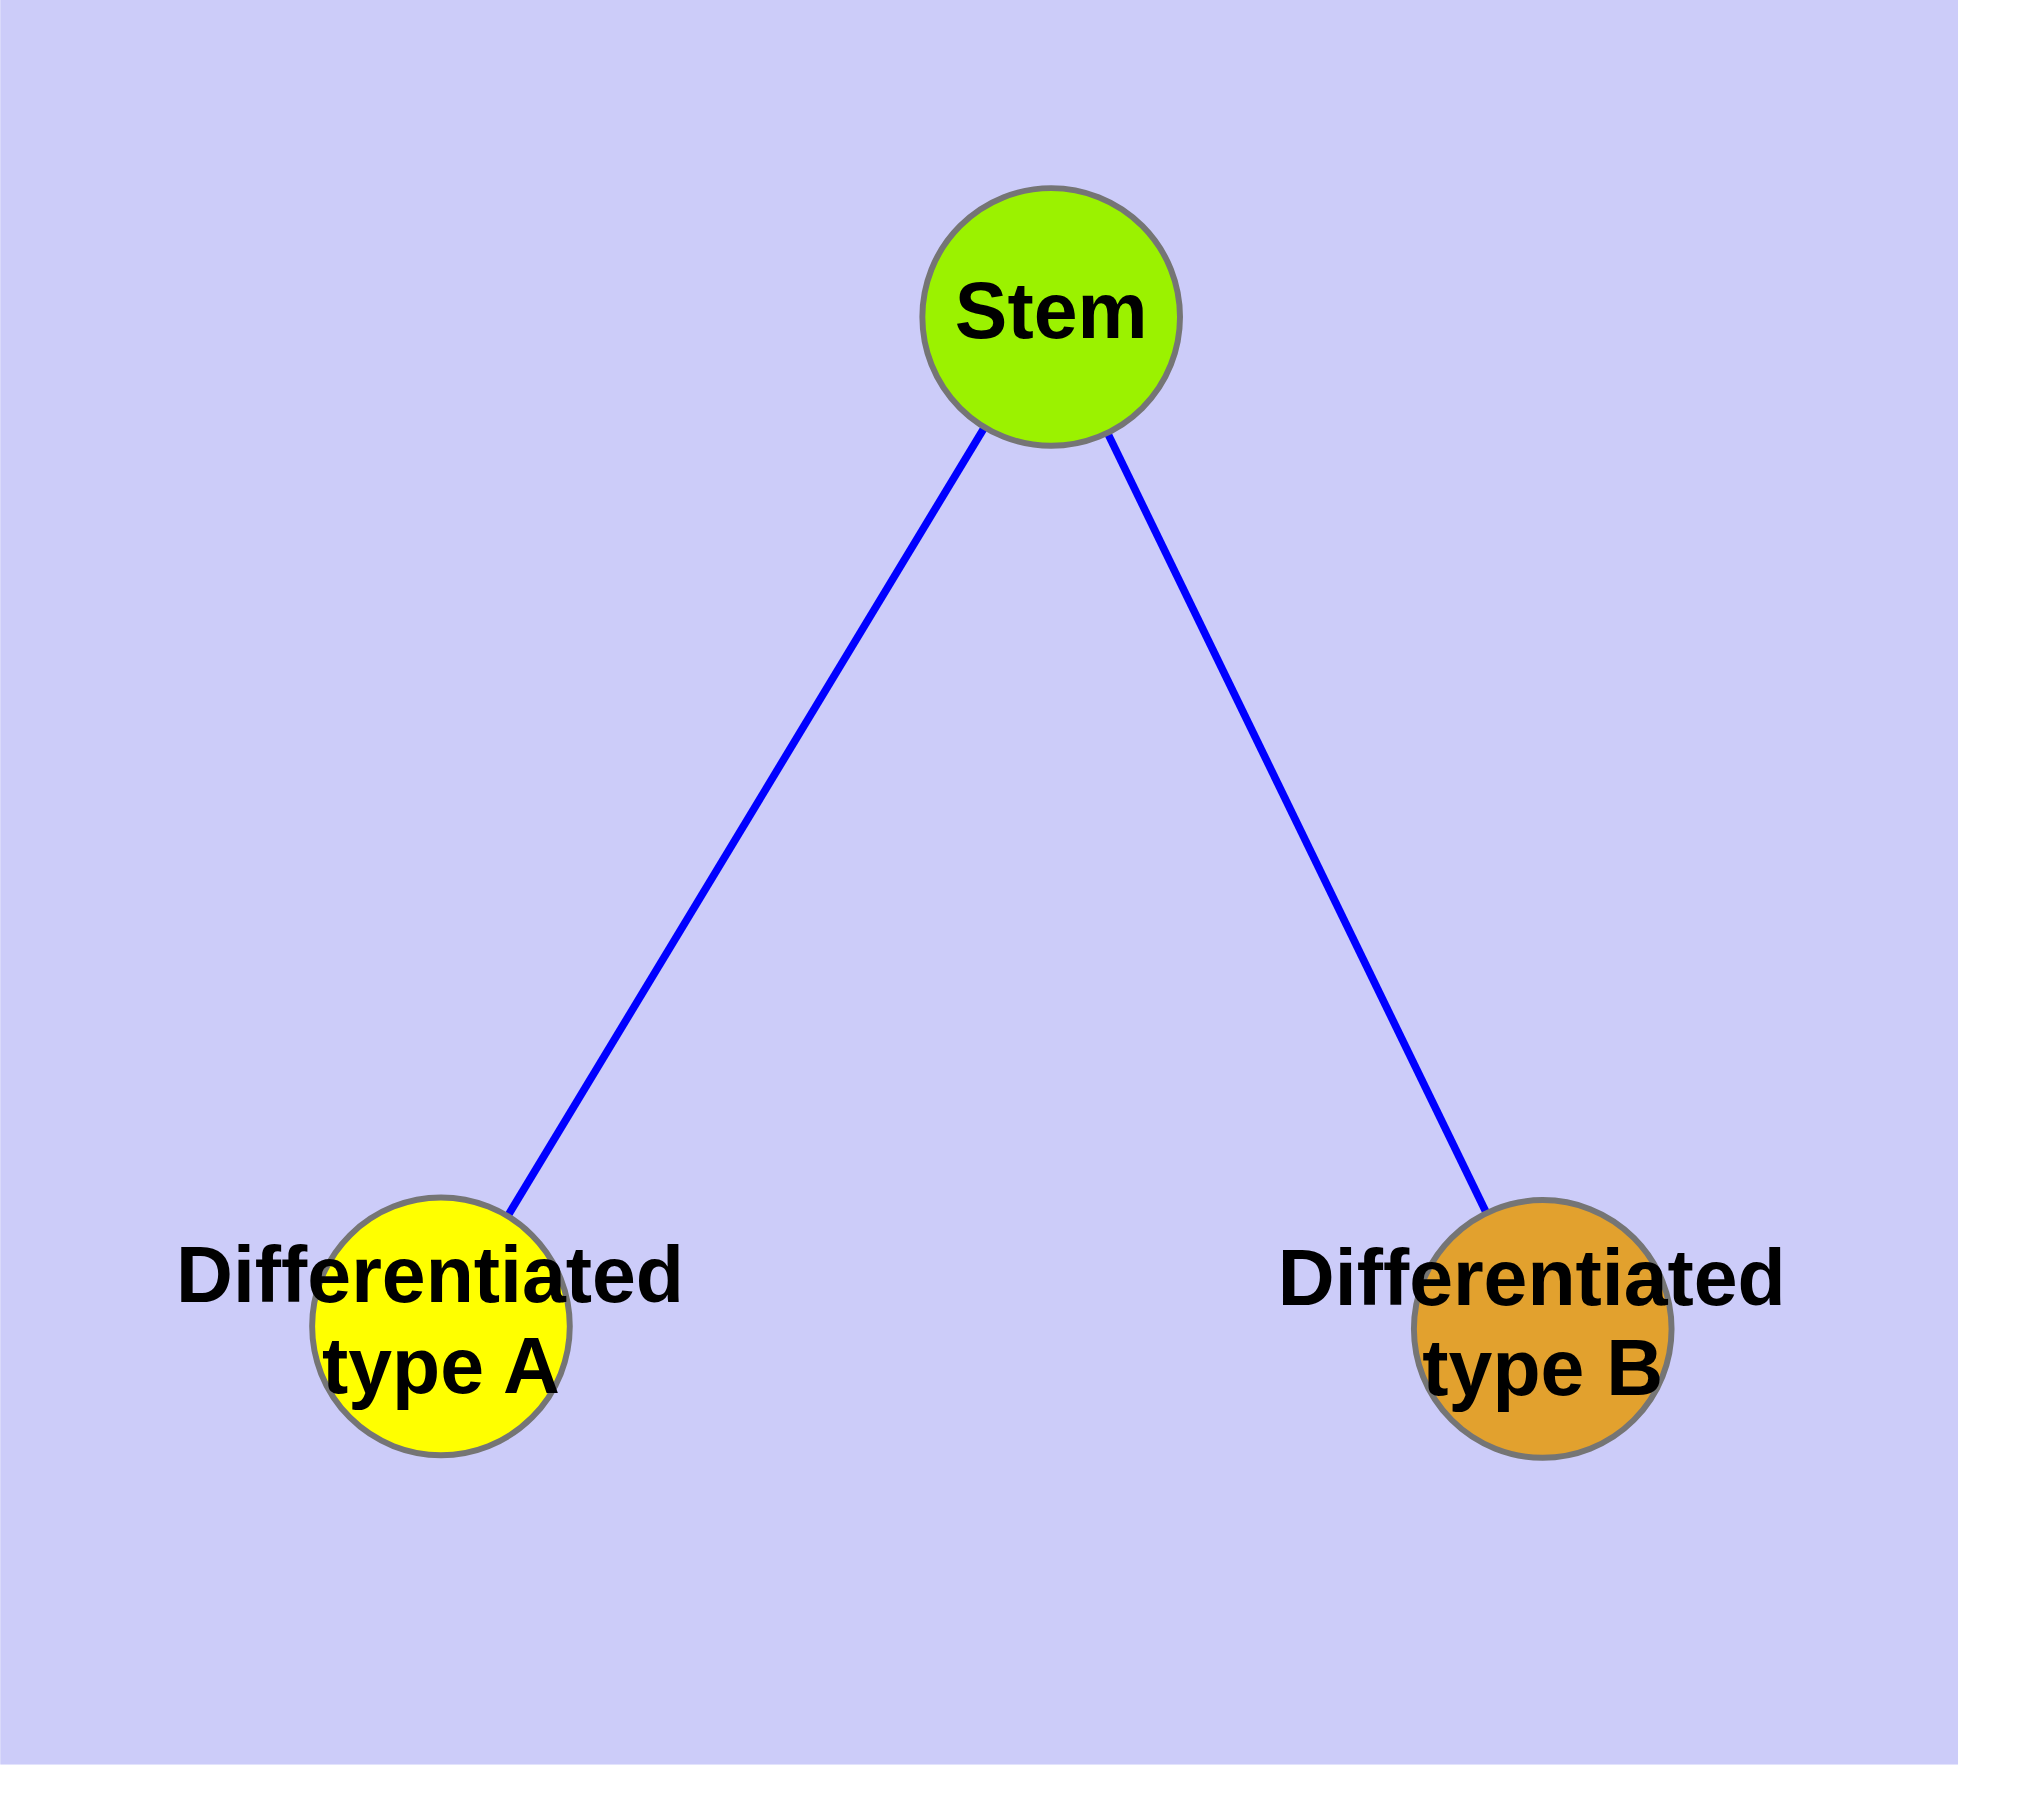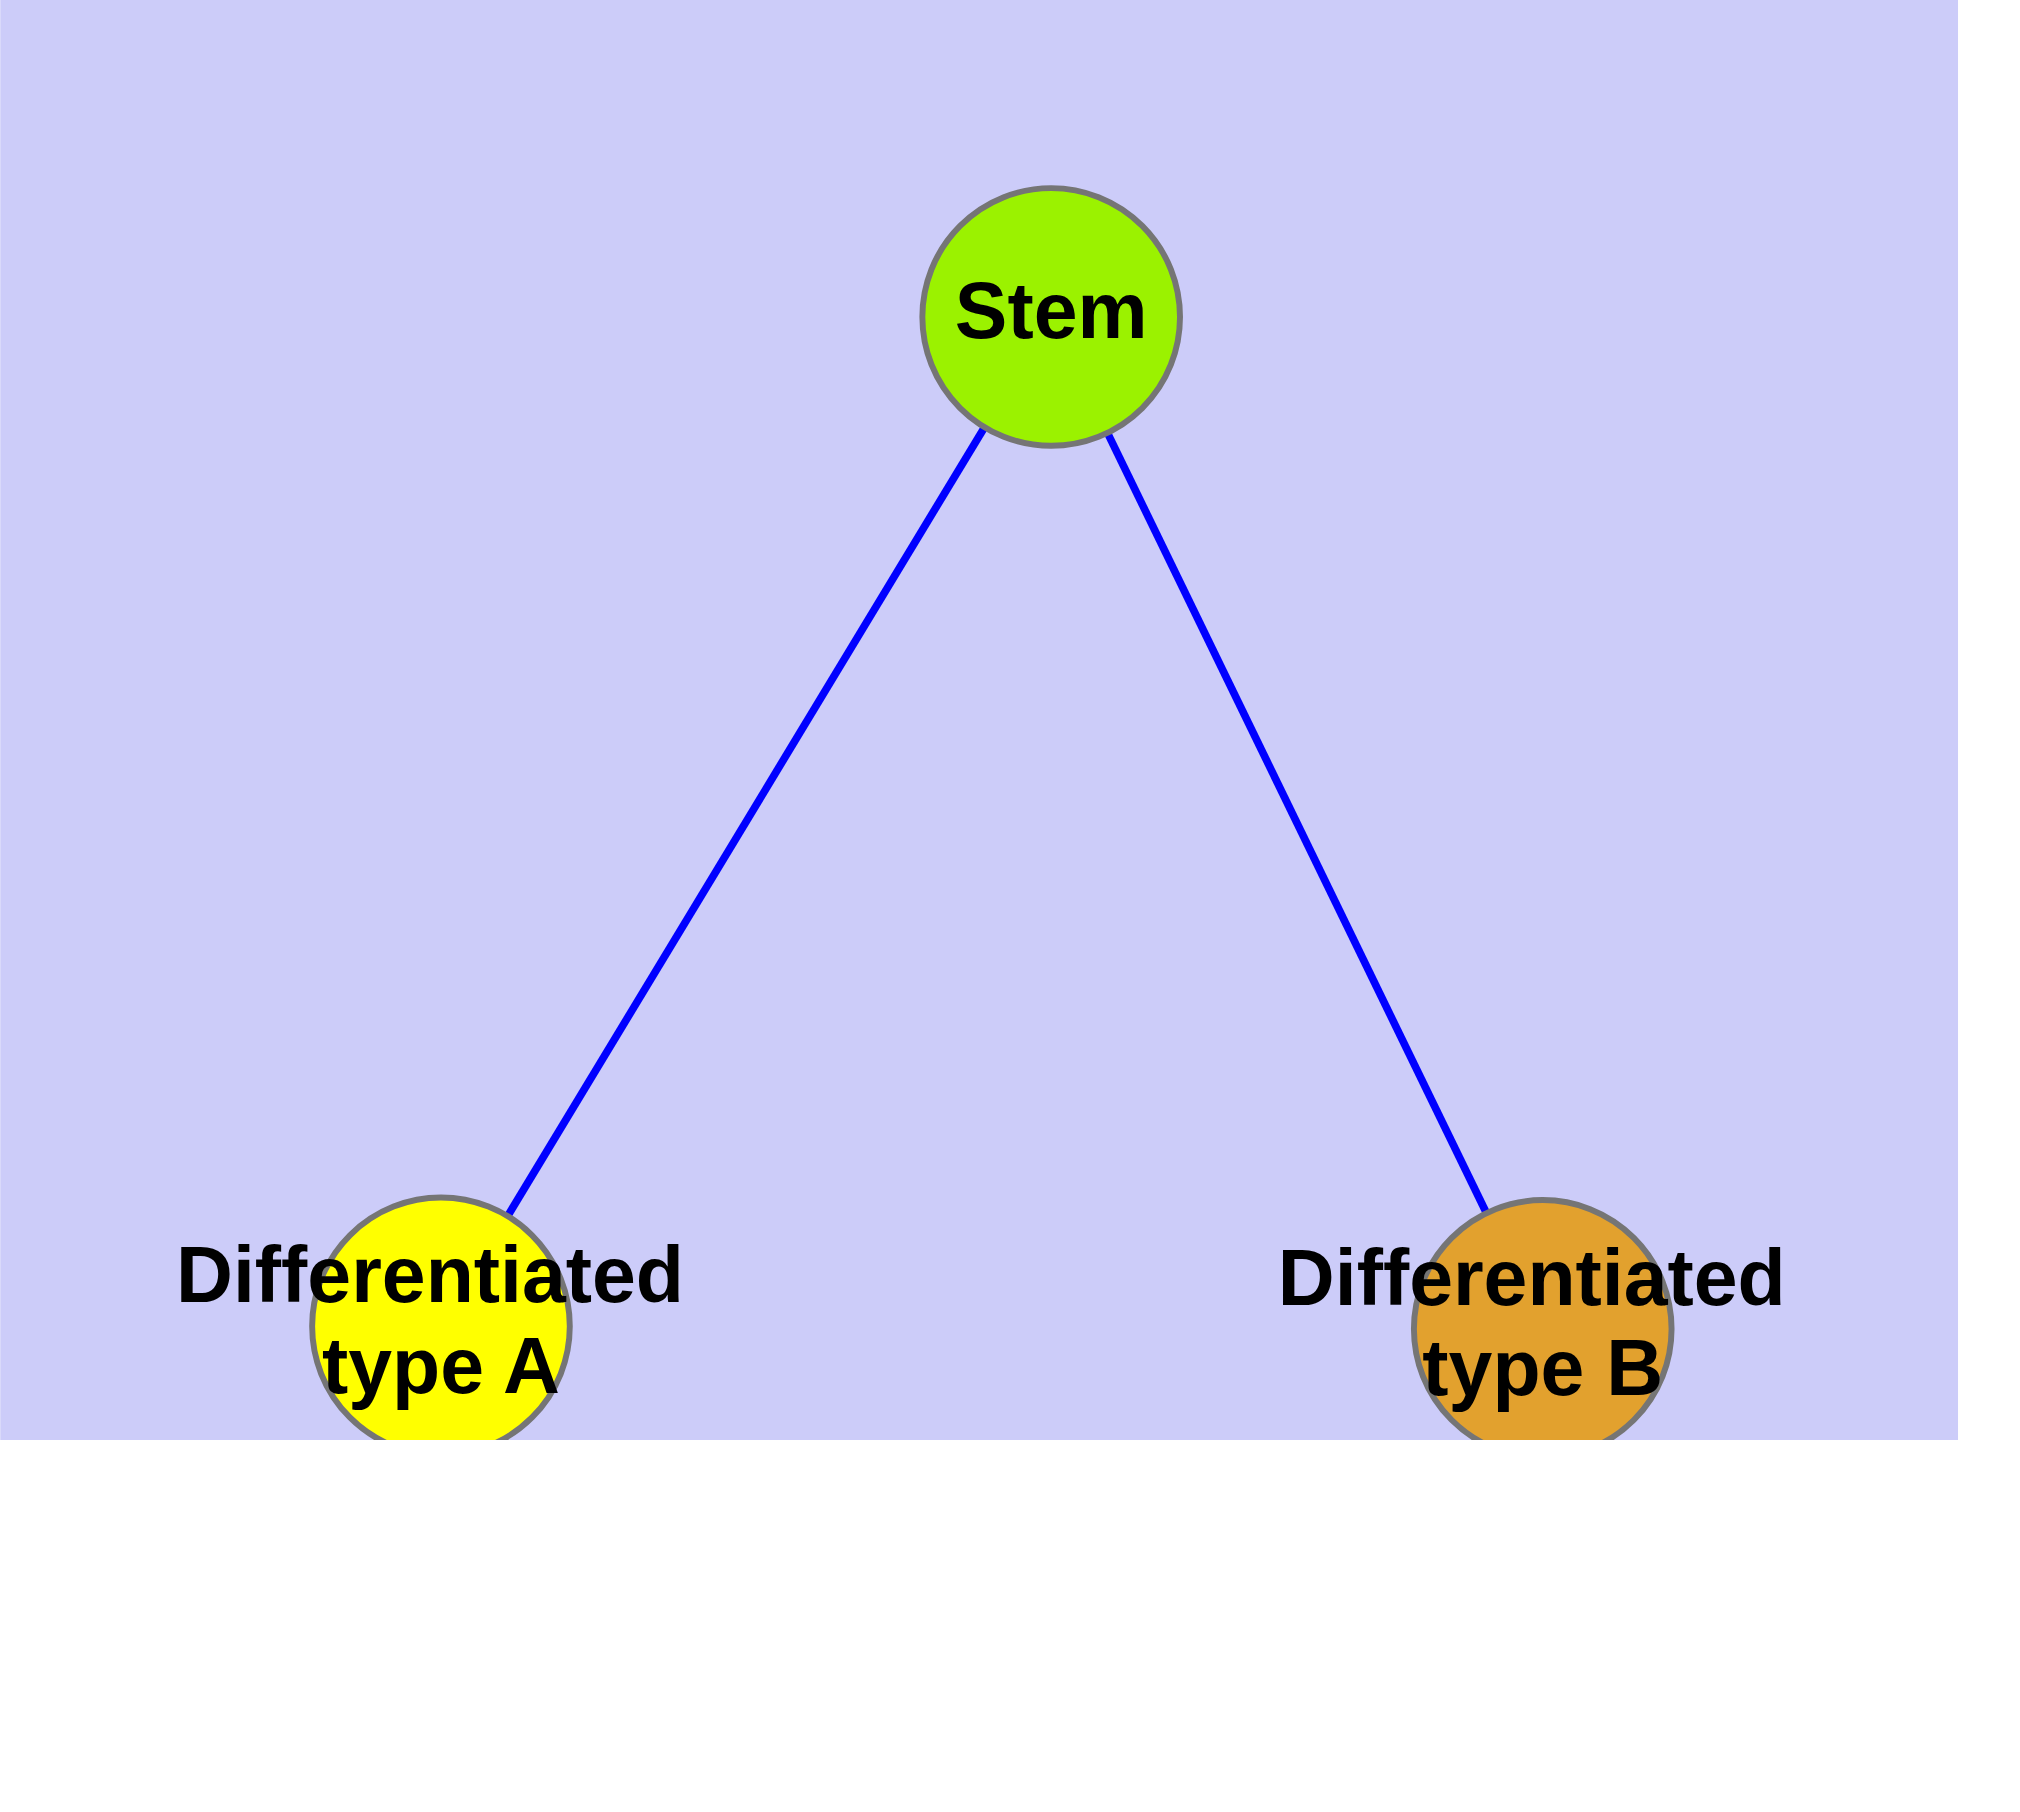--- a/index.html
+++ b/index.html
@@ -3,21 +3,21 @@
 <meta charset="utf-8">
 <style>
   html, body {
     margin: 0;
     padding: 0;
     background: #ffffff;
   }
   #canvas {
     position: relative;
     width: 2021px;
-    height: 1440px;
+    height: 1812px;
     overflow: hidden;
     font-family: "Liberation Sans", sans-serif;
   }
   #graph-svg {
     position: absolute;
     left: 0;
     top: 0;
     width: 2021px;
     height: 1812px;
     display: block;

